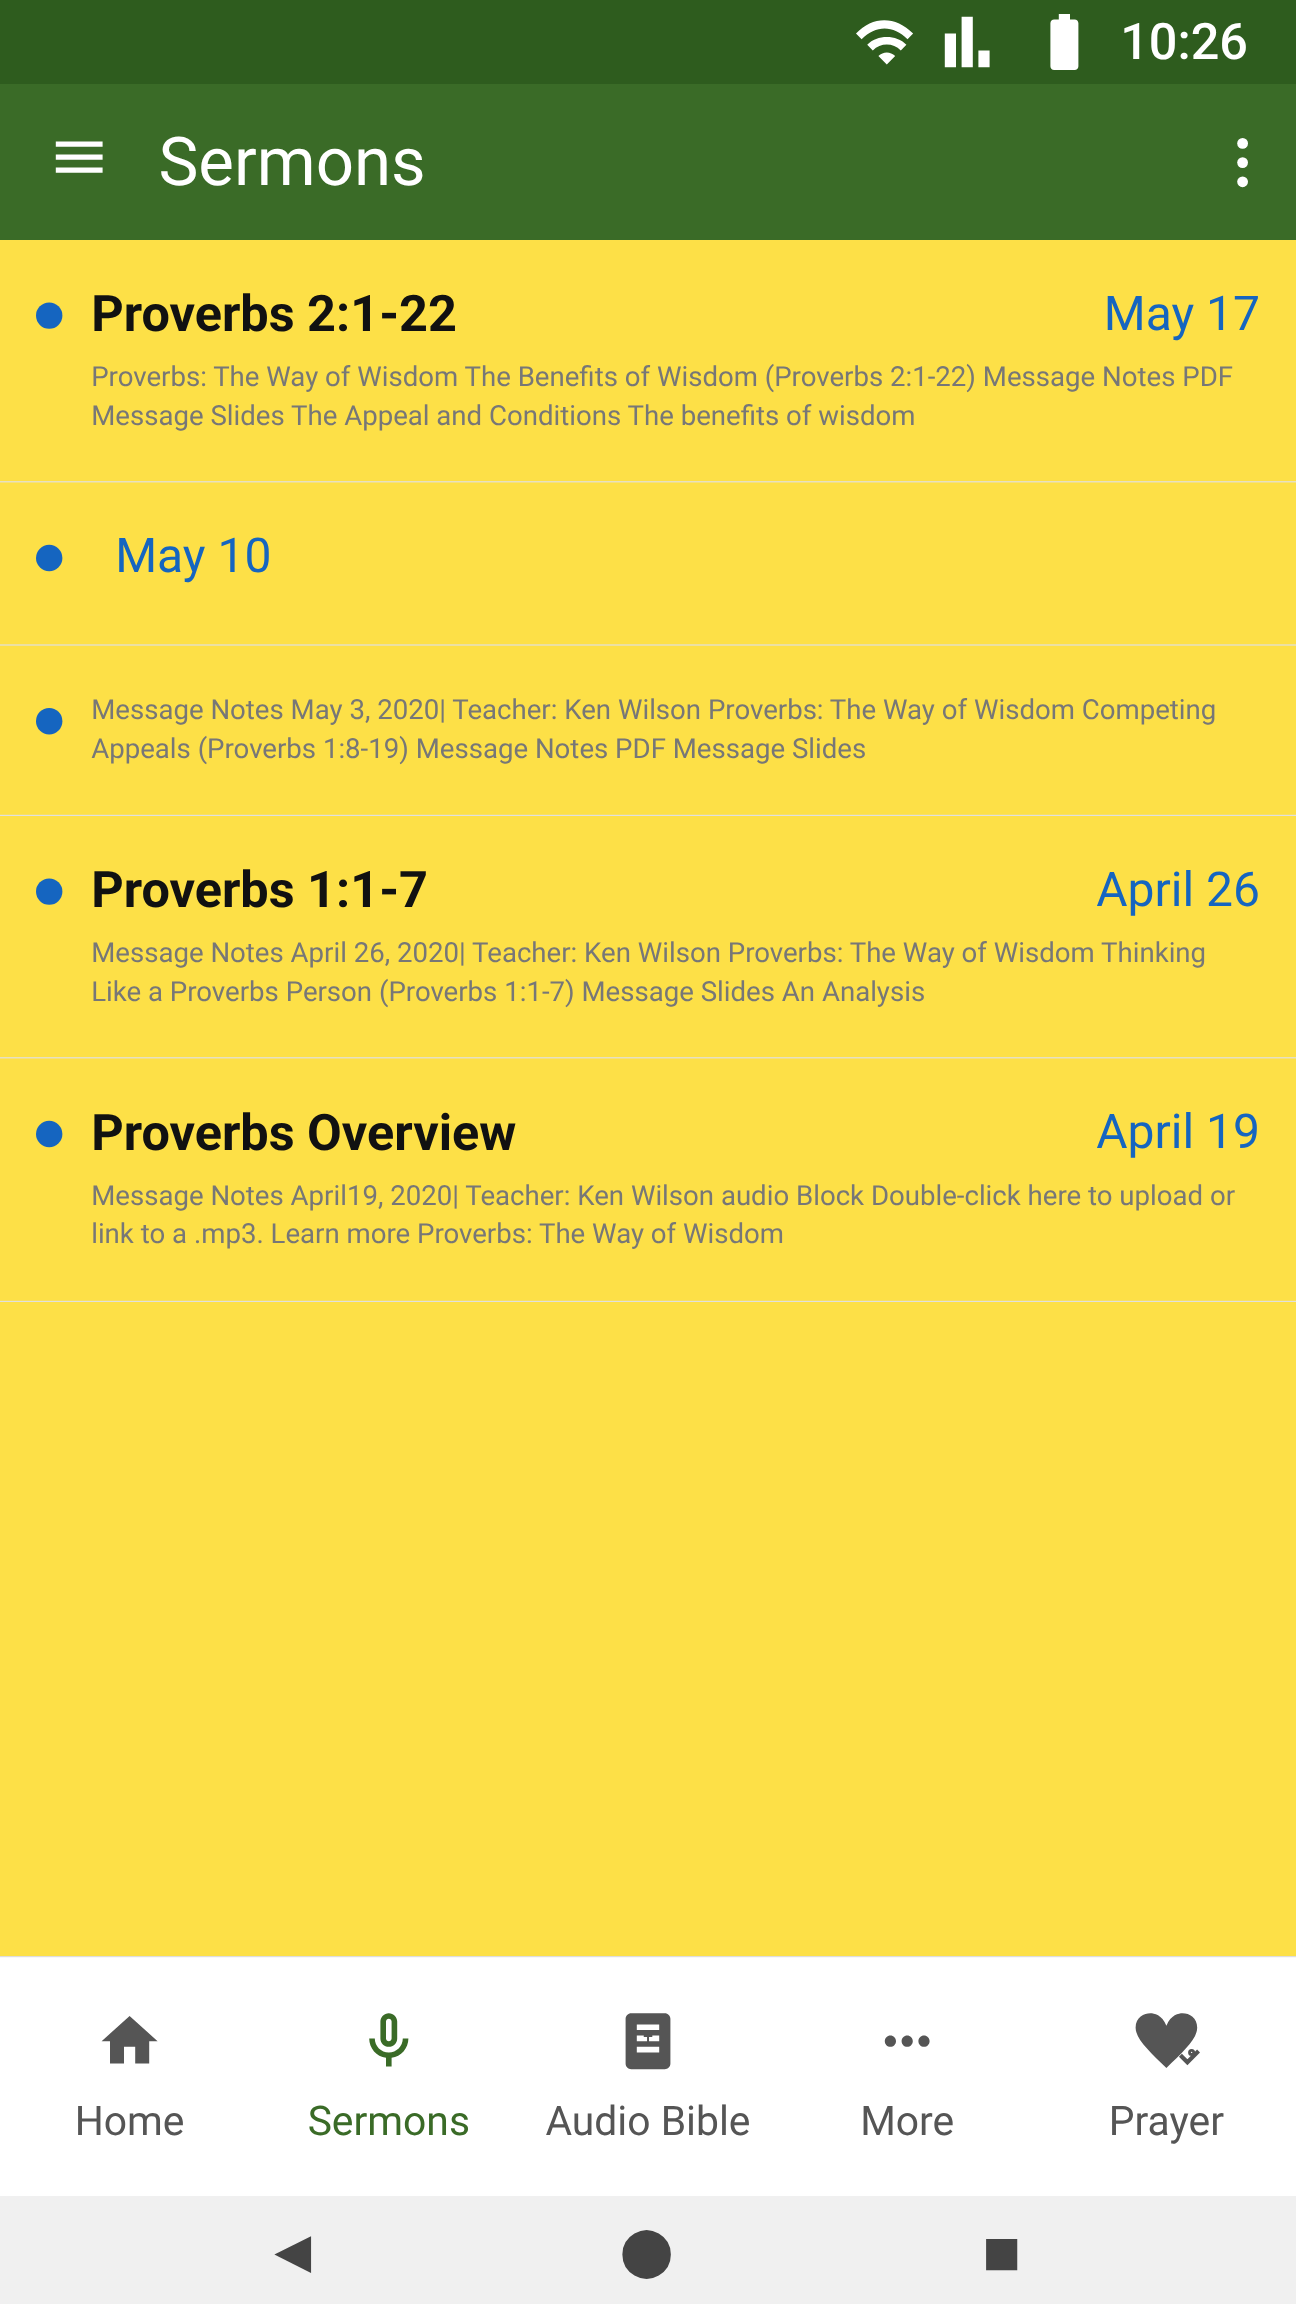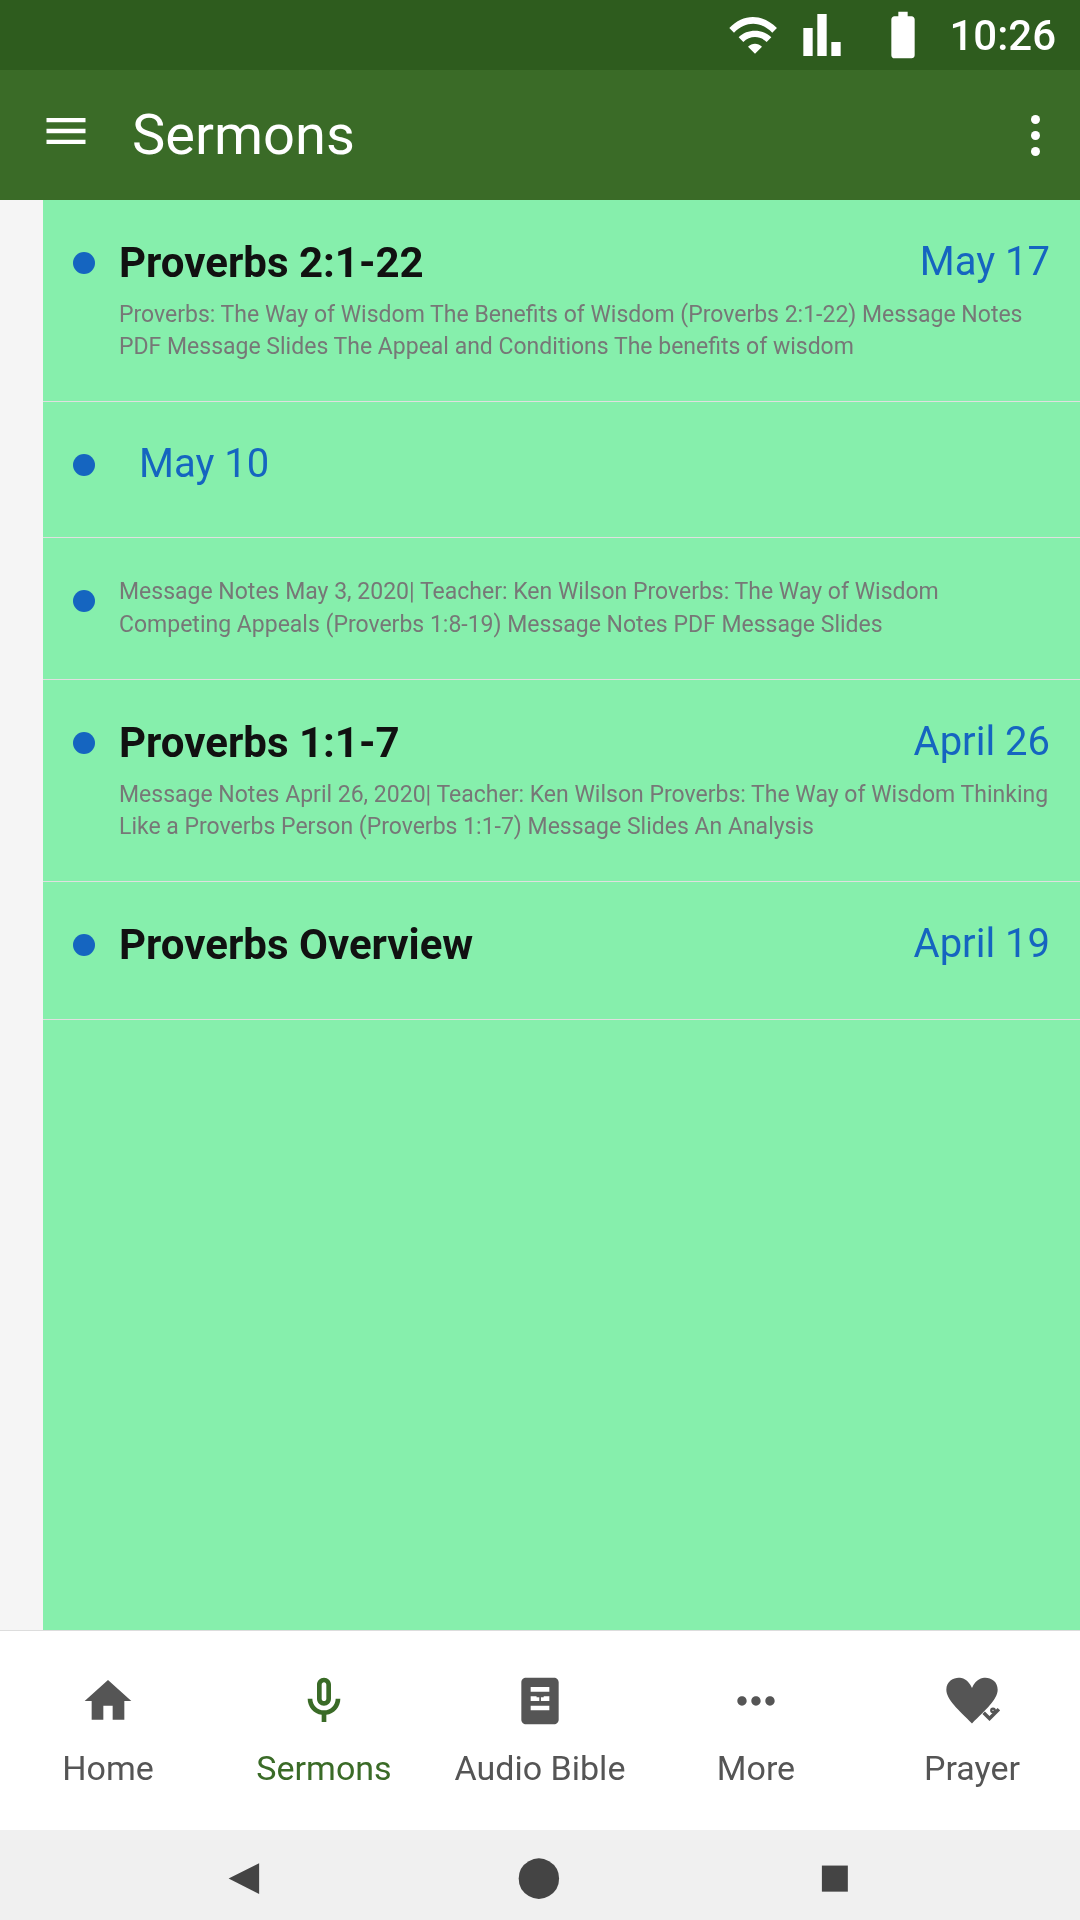--- a/index.html
+++ b/index.html
@@ -13,21 +13,21 @@
       position: relative;
     }
 
     
     .status-bar {
       background: #2e5c1e;
       height: 70px;
       display: flex;
       align-items: center;
       justify-content: flex-end;
-      padding: 0 24px;
+      padding: 0 40px;
       gap: 20px;
     }
     .status-icons {
       display: flex;
       align-items: center;
       gap: 18px;
     }
     .status-time {
       color: white;
       font-size: 42px;
@@ -69,24 +69,23 @@
     .more-vert-icon span {
       width: 9px;
       height: 9px;
       background: white;
       border-radius: 50%;
       display: block;
     }
 
     
     .content {
-      background: #86efac;
+      background: #fde047;
       height: calc(1920px - 70px - 130px - 200px - 90px);
       overflow: hidden;
-      margin-left: 43px;
     }
 
     
     .sermon-item {
       display: flex;
       align-items: flex-start;
       padding: 38px 30px 38px 30px;
       border-bottom: 1px solid #e0e0e0;
       cursor: pointer;
     }
@@ -264,20 +263,21 @@
     </div>
   </div>
 
   <div class="sermon-item">
     <div class="sermon-dot"></div>
     <div class="sermon-body">
       <div class="sermon-header-row">
         <span class="sermon-title">Proverbs Overview</span>
         <span class="sermon-date">April 19</span>
       </div>
+      <div class="sermon-description">Message Notes April19, 2020| Teacher: Ken Wilson audio Block Double-click here to upload or link to a .mp3. Learn more Proverbs: The Way of Wisdom</div>
     </div>
   </div>
 
 </div>
 
 <div class="bottom-nav">
 
   <div class="nav-item">
     <div class="nav-icon-wrap">
       <svg width="56" height="56" viewBox="0 0 24 24" fill="#555">

